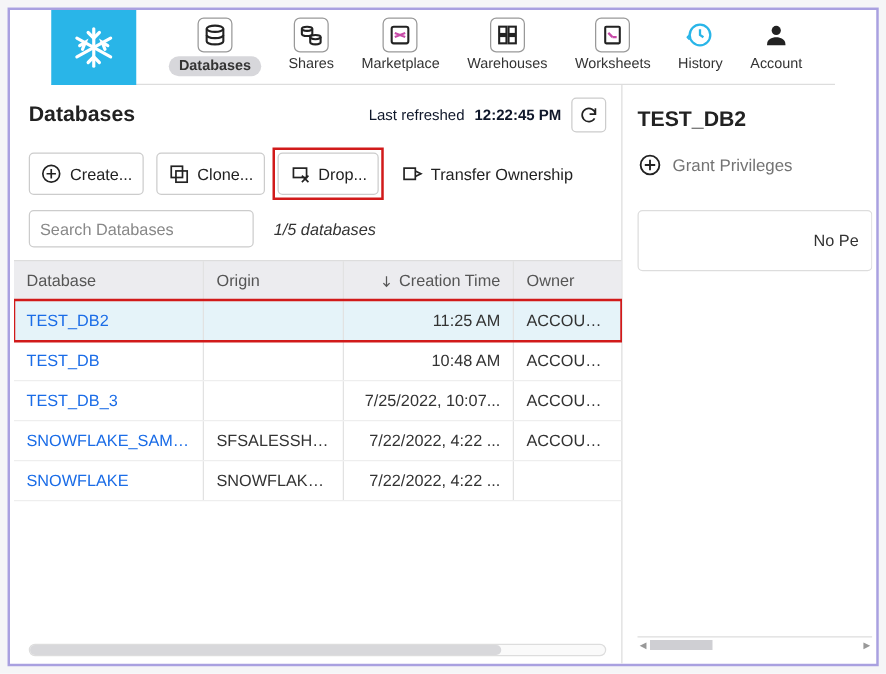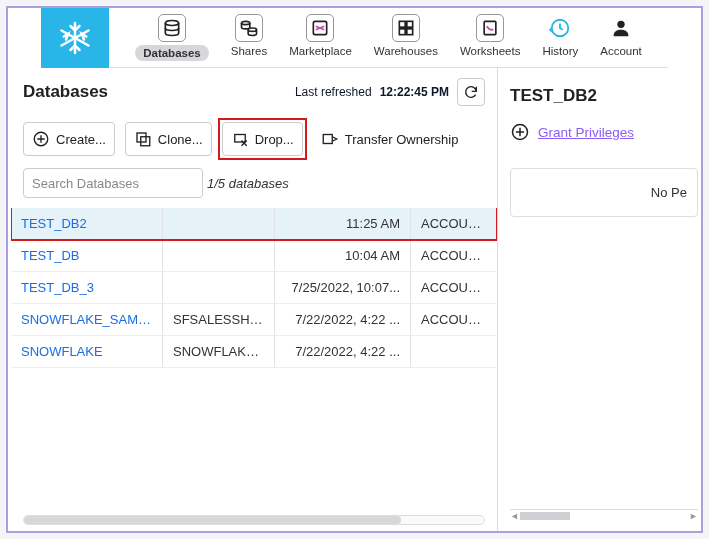--- a/index.html
+++ b/index.html
@@ -20,21 +20,21 @@
 .page-title { font-size: 17px; font-weight: 700; color: #222; }
 .refresh-wrap { display: flex; align-items: center; gap: 8px; font-size: 12px; color: #0f172a; }
 .refresh-time { font-weight: 700; }
 .refresh-btn { width: 28px; height: 28px; border: 1px solid #ccc; border-radius: 4px; background: #fff; display: flex; align-items: center; justify-content: center; cursor: pointer; }
 .refresh-btn svg { width: 16px; height: 16px; }
 .toolbar { display: flex; gap: 10px; padding: 6px 12px 8px; }
 .tool-btn { display: flex; align-items: center; gap: 6px; padding: 6px 8px; border: 1px solid #ccc; border-radius: 4px; background: #fff; cursor: pointer; font-size: 13px; color: #222; height: 34px; }
 .tool-btn svg { width: 18px; height: 18px; }
 .drop-highlight { position: relative; }
 .drop-highlight::after { content: ""; position: absolute; inset: -5px; border: 2.5px solid #d11a1a; pointer-events: none; }
-.filter-row { display: flex; align-items: center; padding: 4px 12px 10px; gap: 4px; }
+.filter-row { display: flex; align-items: center; padding: 4px 12px 10px; gap: 16px; }
 .search-input { width: 180px; height: 30px; border: 1px solid #ccc; border-radius: 4px; padding: 0 8px; font-size: 13px; color: #555; }
 .search-input::placeholder { color: #888; }
 .filter-count { font-size: 13px; color: #333; font-style: italic; }
 .table { flex: 1; overflow: auto; }
 .table-head { display: flex; background: #ececef; border-top: 1px solid #ddd; border-bottom: 1px solid #ddd; }
 .th, .td { padding: 8px 10px; font-size: 13px; color: #333; border-right: 1px solid #e2e2e2; overflow: hidden; text-overflow: ellipsis; white-space: nowrap; }
 .th { font-weight: 400; color: #555; }
 .col-db { width: 152px; }
 .col-origin { width: 112px; }
 .col-created { width: 136px; text-align: right; }
@@ -43,21 +43,21 @@
 .table-row { display: flex; border-bottom: 1px solid #eee; cursor: pointer; }
 .table-row.selected { background: #e5f3f9; }
 .table-row .td.col-db { color: #1a6ce7; }
 .row-highlight { position: relative; }
 .row-highlight::after { content: ""; position: absolute; inset: -2px -1px; border: 2.5px solid #d11a1a; pointer-events: none; }
 .hscroll { height: 16px; padding: 0 12px 6px; }
 .hscroll-inner { width: 100%; height: 10px; border: 1px solid #ddd; border-radius: 5px; position: relative; background: #fafafa; }
 .hscroll-thumb { position: absolute; top: 0; bottom: 0; left: 0; width: 82%; background: #d8d8db; border-radius: 5px; }
 .side { width: 200px; display: flex; flex-direction: column; padding: 12px 0 8px 12px; overflow: hidden; }
 .side-title { font-size: 17px; font-weight: 700; color: #222; padding: 6px 6px 12px 0; }
-.grant-btn { display: flex; align-items: center; gap: 8px; font-size: 13.5px; color: #8b5cf6; cursor: pointer; padding: 4px 0 16px; text-decoration: underline; }
+.grant-btn { display: flex; align-items: center; gap: 8px; font-size: 13.5px; color: #737373; cursor: pointer; padding: 4px 0 16px; }
 .grant-btn svg { width: 20px; height: 20px; }
 .side-box { margin-top: 10px; border: 1px solid #ddd; border-radius: 4px; padding: 16px 10px; text-align: right; font-size: 13px; color: #333; overflow: hidden; white-space: nowrap; }
 .side-spacer { flex: 1; }
 .side-scroll { height: 14px; padding-right: 0; }
 .side-scroll-inner { width: 100%; height: 12px; border-top: 1px solid #ddd; display: flex; align-items: center; position: relative; }
 .side-scroll-thumb { position: absolute; left: 10px; width: 50px; height: 8px; background: #cfcfd3; }
 </style>
 </head>
 <body>
 
@@ -216,31 +216,42 @@
           <span>Transfer Ownership</span>
         </div>
       </div>
 
       <div class="filter-row">
         <input class="search-input" placeholder="Search Databases" style="">
         <span class="filter-count">1/5 databases</span>
       </div>
 
       <div class="table">
+        <div class="table-head">
+          <div class="th col-db">Database</div>
+          <div class="th col-origin">Origin</div>
+          <div class="th col-created">
+            <svg width="12" height="12" viewBox="0 0 24 24">
+                <path d="M12 20V4M7 15l5 5 5-5" fill="none" stroke="#555" stroke-width="2"></path>
+              </svg>
+            <span>Creation Time</span>
+          </div>
+          <div class="th col-owner">Owner</div>
+        </div>
 
         <div class="table-row selected row-highlight">
           <div class="td col-db">TEST_DB2</div>
           <div class="td col-origin"></div>
           <div class="td col-created">11:25 AM</div>
           <div class="td col-owner">ACCOUNTAD</div>
         </div>
         <div class="table-row">
           <div class="td col-db">TEST_DB</div>
           <div class="td col-origin"></div>
-          <div class="td col-created">10:04 AM</div>
+          <div class="td col-created">10:48 AM</div>
           <div class="td col-owner">ACCOUNTAD</div>
         </div>
         <div class="table-row">
           <div class="td col-db">TEST_DB_3</div>
           <div class="td col-origin"></div>
           <div class="td col-created">7/25/2022, 10:07...</div>
           <div class="td col-owner">ACCOUNTAD</div>
         </div>
         <div class="table-row">
           <div class="td col-db">SNOWFLAKE_SAMPL...</div>

